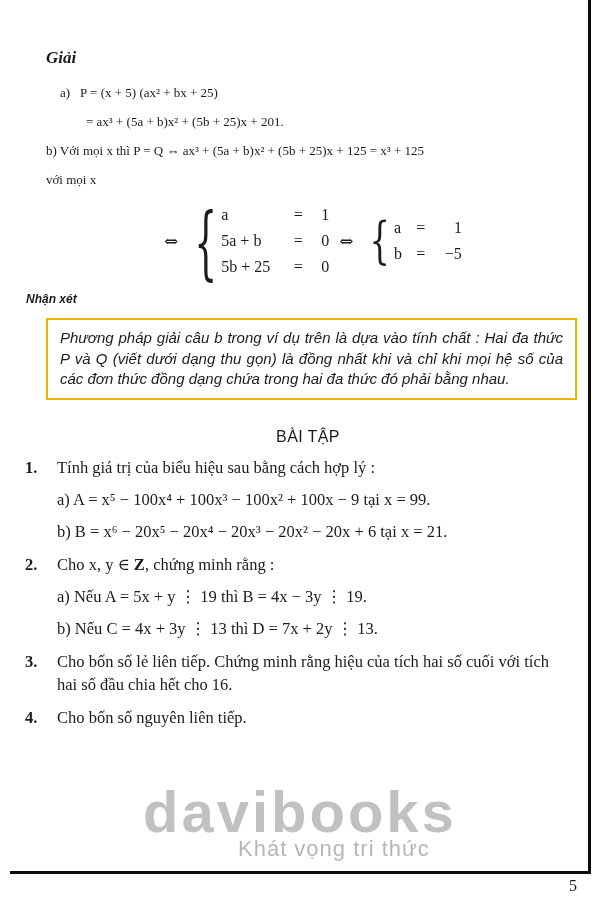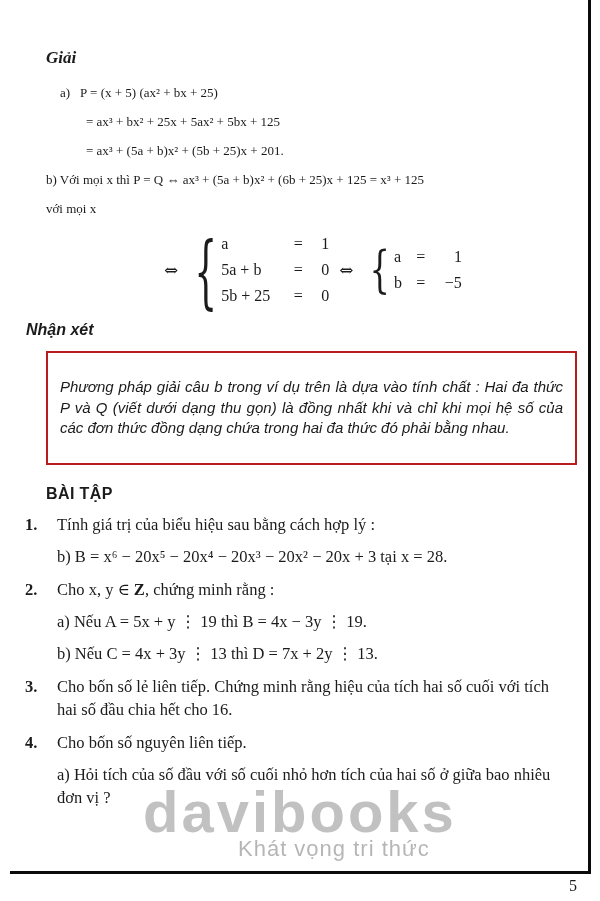--- a/index.html
+++ b/index.html
@@ -22,31 +22,31 @@
   .arrow { font-size:17px; margin:0 10px; font-family:"DejaVu Serif",serif; }
   .brace { display:inline-block; font-family:"DejaVu Serif",serif; font-weight:400; color:#1b1b1b; }
   .b3 { font-size:36px; transform:scaleY(2.25); margin:0 4px 0 6px; }
   .b2 { font-size:32px; transform:scaleY(1.55); margin:0 4px 0 6px; }
   .eq-row { display:flex; font-size:16px; line-height:26px; }
   .s1 .lhs { width:64px; } .s1 .rel { width:26px; text-align:center; } .s1 .rhs { width:18px; text-align:right; }
   .s2 .lhs { width:14px; } .s2 .rel { width:26px; text-align:center; } .s2 .rhs { width:28px; text-align:right; }
 
   .note-heading {
     font-family:"Liberation Sans",sans-serif; font-style:italic; font-weight:bold;
-    font-size:16px; margin:12px 0 12px -20px;
+    font-size:12px; margin:12px 0 12px -20px;
   }
   .note-box {
-    border:2px solid #b91c1c; padding:24px 12px; margin-right:-7px;
+    border:2px solid #eab308; padding:8px 12px; margin-right:-7px;
     font-family:"Liberation Sans",sans-serif; font-style:italic;
     font-size:15px; line-height:20.5px; text-align:justify;
   }
 
   .ex-title {
-    text-align:left; font-family:"Liberation Sans",sans-serif; font-weight:bold;
-    font-size:16px; letter-spacing:0.4px; margin:20px 0 8px;
+    text-align:center; font-family:"Liberation Sans",sans-serif; font-weight:normal;
+    font-size:16px; letter-spacing:0.4px; margin:28px 0 8px;
   }
   .ex-item { display:flex; margin:10px 0 0 -21px; font-size:16.5px; line-height:23px; }
   .ex-num { width:32px; font-weight:bold; flex:none; }
   .ex-body { flex:1; }
   .ex-sub { margin:9px 0 0 11px; font-size:16.5px; line-height:23px; }
   .setz { font-weight:bold; }
 
   .wm-brand {
     position:absolute; left:143px; top:778px; z-index:5; pointer-events:none;
     font-family:"Liberation Sans",sans-serif; font-weight:bold; font-size:58px;
@@ -66,23 +66,22 @@
 <body>
 
 <div class="page">
   <div class="content">
 
     <div class="sol-heading">Giải</div>
 
     <div class="sol-line lead">
       <span class="lbl">a)</span><span>P = (x + 5) (ax² + bx + 25)</span>
     </div>
-    <div class="sol-line cont">= ax³ + bx² + 25x + 5ax² + 5bx + 125</div>
     <div class="sol-line cont">= ax³ + (5a + b)x² + (5b + 25)x + 201.</div>
-    <div class="sol-line">b) Với mọi x thì P = Q ⇔ ax³ + (5a + b)x² + (6b + 25)x + 125 = x³ + 125</div>
+    <div class="sol-line">b) Với mọi x thì P = Q ⇔ ax³ + (5a + b)x² + (5b + 25)x + 125 = x³ + 125</div>
     <div class="sol-line">với mọi x</div>
 
     <div class="system">
       <span class="arrow">⇔</span>
       <span class="brace b3">{</span>
       <div class="s1">
         <div class="eq-row">
           <span class="lhs">a</span>
           <span class="rel">=</span>
           <span class="rhs">1</span>
@@ -118,39 +117,39 @@
     <div class="note-box">
       <span>Phương pháp giải câu b trong ví dụ trên là dựa vào tính chất : Hai đa thức P và Q (viết dưới dạng thu gọn) là đồng nhất khi và chỉ khi mọi hệ số của các đơn thức đồng dạng chứa trong hai đa thức đó phải bằng nhau.</span>
     </div>
 
     <div class="ex-title">BÀI TẬP</div>
 
     <div class="ex-item">
       <span class="ex-num">1.</span>
       <div class="ex-body">Tính giá trị của biểu hiệu sau bằng cách hợp lý :</div>
     </div>
-    <div class="ex-sub">b) B = x⁶ − 20x⁵ − 20x⁴ − 20x³ − 20x² − 20x + 3 tại x = 28.</div>
+    <div class="ex-sub">a) A = x⁵ − 100x⁴ + 100x³ − 100x² + 100x − 9 tại x = 99.</div>
+    <div class="ex-sub">b) B = x⁶ − 20x⁵ − 20x⁴ − 20x³ − 20x² − 20x + 6 tại x = 21.</div>
 
     <div class="ex-item">
       <span class="ex-num">2.</span>
       <div class="ex-body"><span>Cho x, y ∈ </span><span class="setz">Z</span><span>, chứng minh rằng :</span></div>
     </div>
     <div class="ex-sub">a) Nếu A = 5x + y ⋮ 19 thì B = 4x − 3y ⋮ 19.</div>
     <div class="ex-sub">b) Nếu C = 4x + 3y ⋮ 13 thì D = 7x + 2y ⋮ 13.</div>
 
     <div class="ex-item">
       <span class="ex-num">3.</span>
       <div class="ex-body">Cho bốn số lẻ liên tiếp. Chứng minh rằng hiệu của tích hai số cuối với tích hai số đầu chia hết cho 16.</div>
     </div>
 
     <div class="ex-item">
       <span class="ex-num">4.</span>
       <div class="ex-body">Cho bốn số nguyên liên tiếp.</div>
     </div>
-    <div class="ex-sub">a) Hỏi tích của số đầu với số cuối nhỏ hơn tích của hai số ở giữa bao nhiêu đơn vị ?</div>
 
   </div>
 
   <div class="wm-brand">davibooks</div>
   <div class="wm-slogan">Khát vọng tri thức</div>
 
   <div class="edge-right"></div>
   <div class="edge-bottom"></div>
   <div class="page-num">5</div>
 </div>

